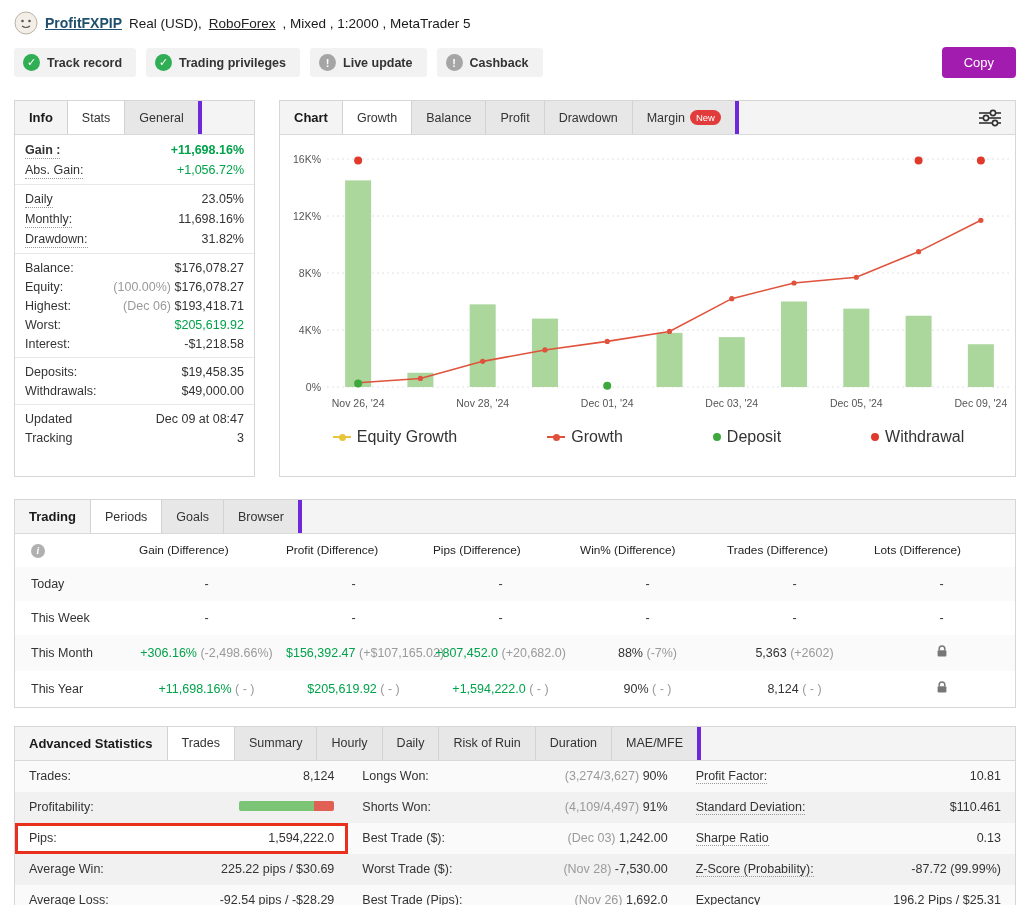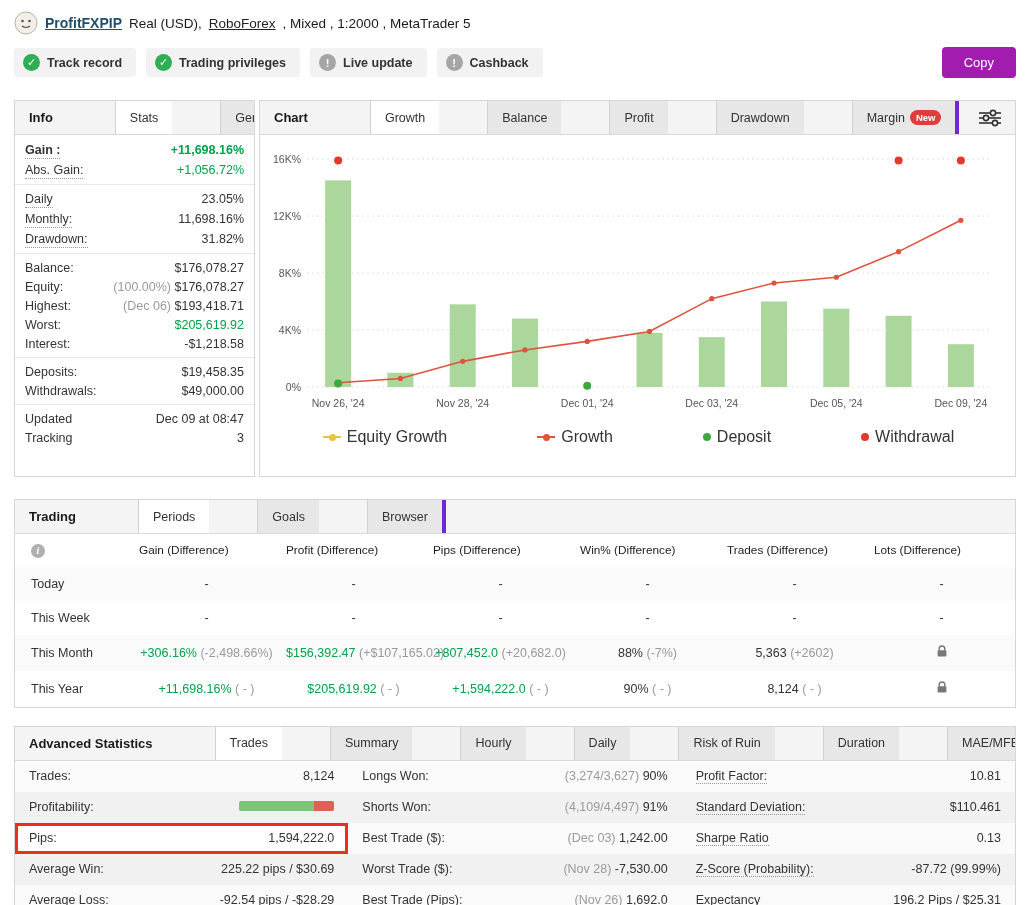--- a/index.html
+++ b/index.html
@@ -17,31 +17,31 @@
   .badges-row { display:flex; align-items:center; margin:6px 0 0; }
   .badges { display:flex; gap:10px; }
   .badge { display:flex; align-items:center; gap:7px; background:#f2f2f2; border-radius:3px; padding:6px 14px 6px 9px; font-size:12.5px; font-weight:bold; color:#333; cursor:pointer; }
   .badge-icon { width:17px; height:17px; border-radius:50%; color:#fff; display:inline-flex; align-items:center; justify-content:center; font-size:11px; font-weight:bold; flex:none; }
   .badge-icon.check { background:#2fae54; }
   .badge-icon.exclaim { background:#a5a5a5; }
   .copy-btn { margin-left:auto; background:#a21caf; border:none; color:#fff; font-size:13px; padding:8px 22px; border-radius:4px; cursor:pointer; font-family:inherit; }
 
   
   .panel { border:1px solid #d6d6d6; background:#fff; }
-  .main-row { display:flex; gap:4px; margin-top:22px; height:377px; }
+  .main-row { display:flex; gap:24px; margin-top:22px; height:377px; }
   .info-panel { width:241px; flex:none; overflow:hidden; }
   .chart-panel { flex:1; min-width:0; overflow:hidden; }
   .tab-bar { display:flex; background:#f4f4f4; border-bottom:1px solid #d9d9d9; align-items:stretch; }
   .tab-bar.with-right { justify-content:space-between; align-items:center; padding-right:14px; }
   .tabs-strip { display:flex; align-items:stretch; align-self:stretch; }
   .panel-title { padding:0 14px; height:33px; display:flex; align-items:center; font-weight:bold; font-size:13px; color:#1a1a1a; white-space:nowrap; }
-  .tab { background:#e7e7e7; border-left:1px solid #d2d2d2; padding:0 14px; height:33px; display:flex; align-items:center; gap:5px; font-size:12.5px; color:#333; cursor:pointer; white-space:nowrap;margin-left:48px; }
+  .tab { background:#e7e7e7; border-left:1px solid #d2d2d2; padding:0 14px; height:33px; display:flex; align-items:center; gap:5px; font-size:12.5px; color:#333; cursor:pointer; white-space:nowrap; }
   .tab:last-child { border-right:4px solid #6d28d9; }
   .tab.active { background:#fff; }
-  .new-badge { background:#e23b3b; color:#fff; font-size:9.5px; font-weight:bold; padding:2px 6px; border-radius:8px; }
+  .new-badge { background:#e23b3b; color:#fff; font-size:9.5px; font-weight:normal; padding:2px 6px; border-radius:8px; }
   .settings-icon { display:inline-flex; cursor:pointer; }
 
   
   .info-rows { padding-top:5px; }
   .info-row { display:flex; justify-content:space-between; align-items:baseline; padding:1.5px 10px; font-size:12.5px; line-height:1.28; }
   .info-label { color:#333; white-space:nowrap; }
   .info-value { text-align:right; white-space:nowrap; }
   .dotted { border-bottom:1px dotted #999; }
   .green { color:#00a24a; }
   .bold { font-weight:bold; }

